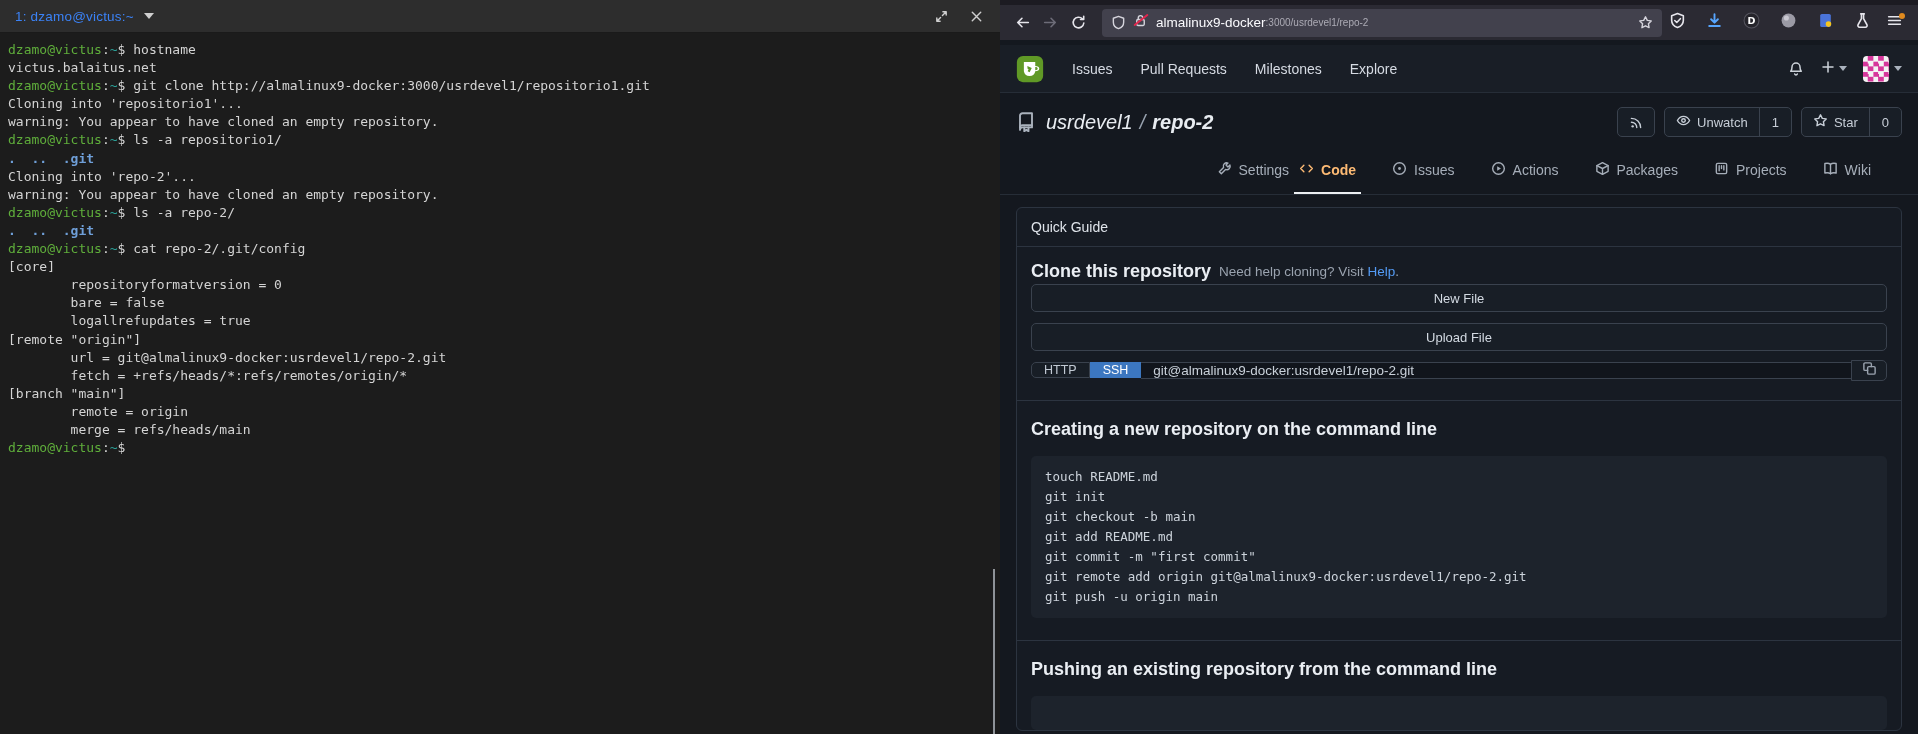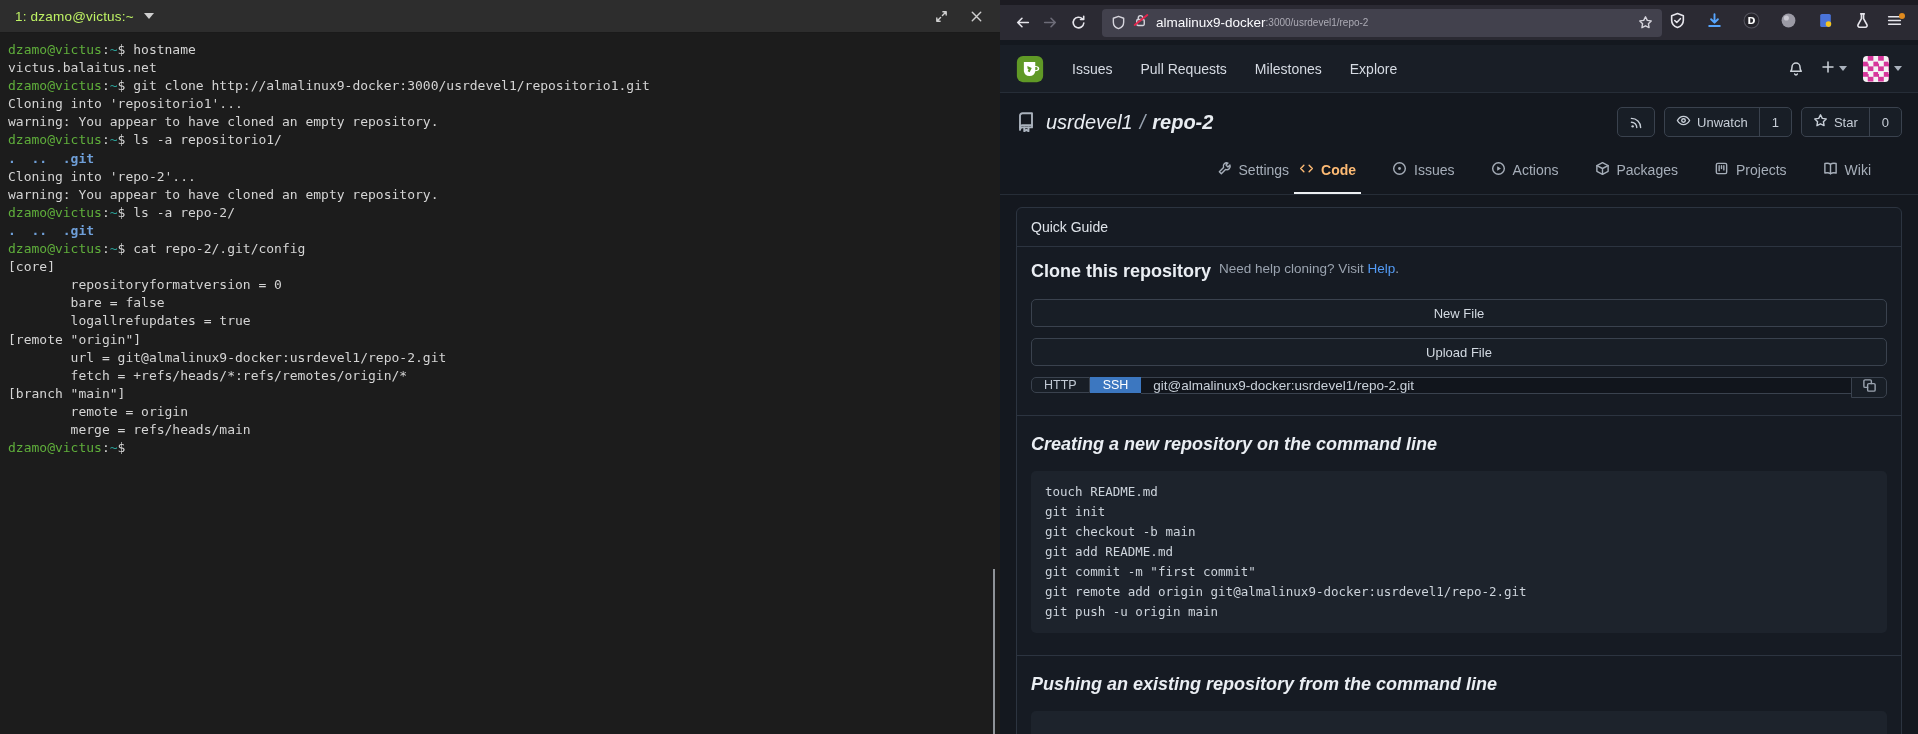--- a/index.html
+++ b/index.html
@@ -3,21 +3,21 @@
 <meta charset="utf-8">
 <style>
   * { margin:0; padding:0; box-sizing:border-box; }
   html,body { width:1918px; height:734px; background:#101216; }
   body { font-family:"Liberation Sans", sans-serif; }
   #stage { position:relative; width:1918px; height:734px; overflow:hidden; }
 
   
   .terminal { position:absolute; left:0; top:0; width:1000px; height:734px; background:#1c1c1c; }
   .term-titlebar { height:33px; background:#2d2d2d; border-bottom:1px solid #1a1a1a;
-    display:flex; align-items:center; padding:0 16px 0 15px; color:#bef264; font-size:13.5px; }
+    display:flex; align-items:center; padding:0 16px 0 15px; color:#3b82f6; font-size:13.5px; }
   .term-title { letter-spacing:.2px; }
   .tcaret { width:0; height:0; border-left:5px solid transparent; border-right:5px solid transparent;
     border-top:6px solid #cfcfcf; margin-left:10px; }
   .term-win-btns { margin-left:auto; display:flex; gap:20px; align-items:center; color:#cfcfcf; }
   .twb { width:15px; height:15px; display:inline-flex; }
   .twb svg { width:15px; height:15px; }
   .term-body { position:absolute; top:34px; left:0; right:0; bottom:0; padding:7px 4px 0 8px;
     font-family:"DejaVu Sans Mono", monospace; font-size:13px; line-height:18.1px; color:#d4d4d4; }
   .t-line { white-space:pre; }
   .t-user { color:#5fae3b; }
@@ -88,39 +88,39 @@
   .g-tab svg { width:15px; height:15px; }
   .g-tab.active { color:#fdba74; font-weight:bold; border-bottom:2px solid #eceff2; }
   .g-tab.settings { margin-left:auto; margin-right:0; }
 
   .g-content { padding:12px 16px 0 16px; }
   .qg-box { border:1px solid #2c3440; border-radius:6px; background:#161b23; }
   .qg-header { height:39px; display:flex; align-items:center; padding:0 14px; font-size:14px; color:#dfe4ea;
     border-bottom:1px solid #2c3440; }
   .qg-section { padding:14px 14px 22px 14px; }
   .qg-section + .qg-section { border-top:1px solid #2c3440; }
-  .clone-h { display:flex; align-items:flex-start; gap:8px; margin-bottom:17px; }
+  .clone-h { display:flex; align-items:center; gap:8px; margin-bottom:2px; }
   .clone-h .big { font-size:18px; font-weight:bold; color:#eaeef3; }
   .clone-h .small { font-size:13.5px; color:#9aa3af; }
   .g-link { color:#539bf5; text-decoration:none; cursor:pointer; }
   .wide-btn { display:block; width:100%; height:28px; margin-bottom:11px; background:#181e26;
     border:1px solid #3a424e; border-radius:5px; color:#d3dae2; font-size:13px;
     font-family:"Liberation Sans", sans-serif; cursor:pointer; }
-  .clone-row { display:flex; align-items:flex-start; height:16px; }
+  .clone-row { display:flex; align-items:center; height:16px; }
   .chip { display:flex; align-items:center; padding:0 12px; font-size:12.5px; border:1px solid #3a424e;
     background:#181e26; color:#c2cad4; cursor:pointer; }
   .chip.first { border-radius:5px 0 0 5px; }
   .chip.active { background:#3c77c0; border-color:#3c77c0; color:#fff; }
   .clone-input { flex:1; background:#11151c; border:1px solid #3a424e; border-left:none;
     color:#c9d1da; font-size:13.5px; padding:0 12px; font-family:"Liberation Sans", sans-serif; }
   .copy-btn { width:36px; border:1px solid #3a424e; border-left:1px solid #3a424e; margin-left:-1px;
     border-radius:0 5px 5px 0; background:#181e26; color:#9aa3af; display:flex; align-items:center;
     justify-content:center; cursor:pointer; }
   .copy-btn svg { width:15px; height:15px; }
-  .sec-title { font-size:18px; font-weight:bold; color:#eaeef3; line-height:26px; margin-top:1px;font-style:italic; }
+  .sec-title { font-size:18px; font-weight:bold; color:#eaeef3; line-height:26px; margin-top:1px; }
   .codeblock { margin-top:14px; background:#1d232c; border-radius:5px; padding:11px 14px;
     font-family:"DejaVu Sans Mono", monospace; font-size:12.5px; line-height:20px; color:#ccd3db; }
   .codeblock .code-line { white-space:pre; }
   .codeblock.partial { height:34px; }
   .qg-section.last { padding-bottom:0; }
 </style>
 </head>
 <body>
 
 <div id="stage">

